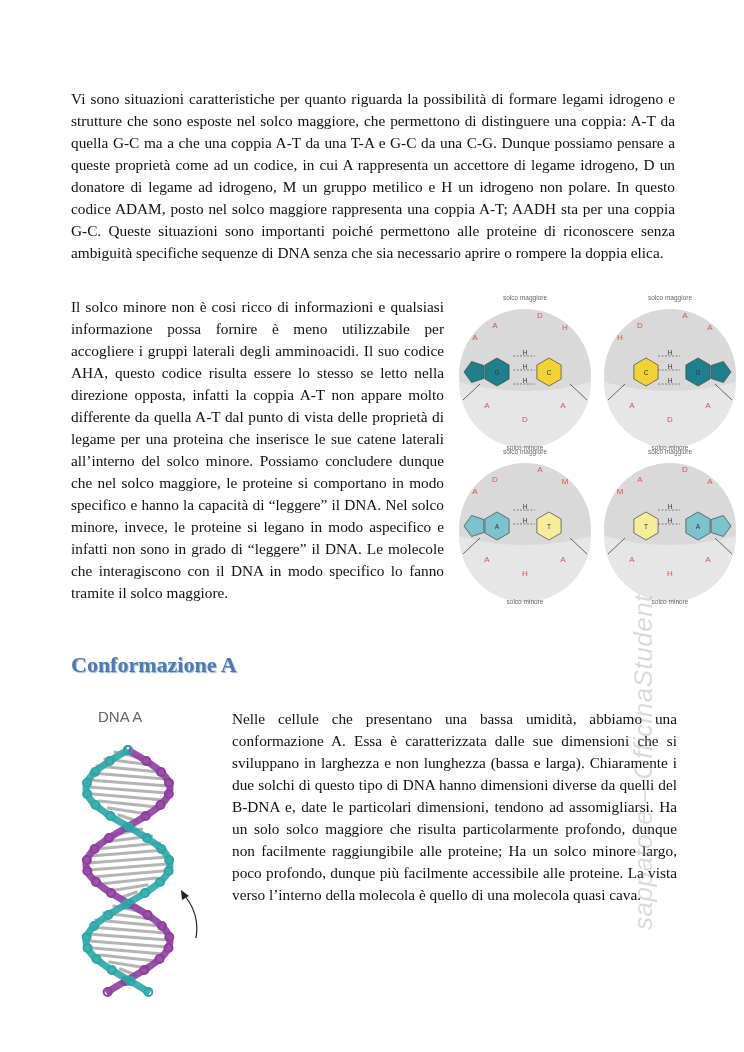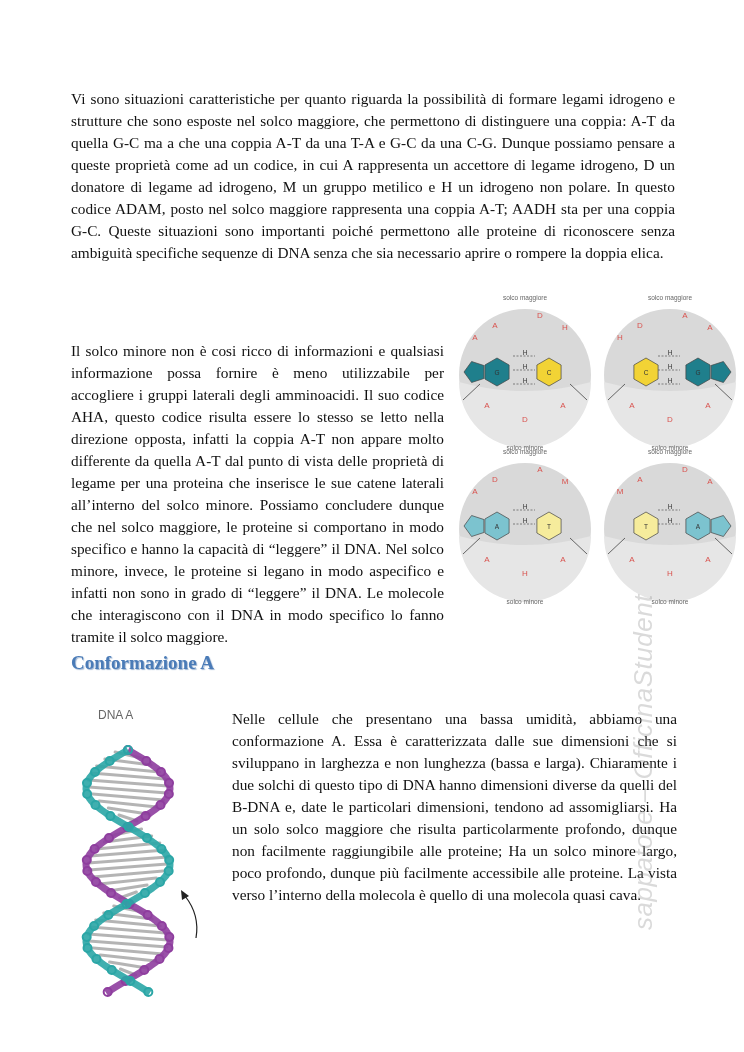--- a/index.html
+++ b/index.html
@@ -1,31 +1,31 @@
 <!DOCTYPE html>
 <html><head>
 <meta charset="utf-8">
 <style>
   html, body { margin: 0; padding: 0; background: #ffffff; }
   body { width: 744px; height: 1052px; position: relative; overflow: hidden;
          font-family: "Liberation Serif", "DejaVu Serif", serif; color: #111; }
   .para { position: absolute; font-size: 15.3px; line-height: 22px; text-align: justify; }
   #p1 { left: 71px; top: 88px; width: 604px; }
-  #p2 { left: 71px; top: 296px; width: 373px; margin-top: 44px; }
+  #p2 { left: 71px; top: 296px; width: 373px; }
   #p3 { left: 232px; top: 708px; width: 445px; }
-  .heading { position: absolute; left: 71px; top: 652px; font-size: 19px; font-weight: bold;
+  .heading { position: absolute; left: 71px; top: 652px; font-size: 22px; font-weight: bold;
              color: #4a7bb7; text-shadow: 1px 1px 1px #9db4d1; font-family: "Liberation Serif", serif; }
   .fig { position: absolute; }
   #bp-figure { left: 452px; top: 288px; width: 292px; height: 318px; }
   #dna-a-figure { left: 68px; top: 700px; width: 160px; height: 300px; }
   .fig-label { font-family: "Liberation Sans", "DejaVu Sans", sans-serif; fill: #666; font-size: 6.5px; }
   .grp { font-family: "Liberation Sans", sans-serif; fill: #d9534f; font-size: 8px; }
   .atom { font-family: "Liberation Sans", sans-serif; fill: #333; font-size: 6.5px; }
   .dna-title { position: absolute; left: 30px; top: 8px; font-family: "Liberation Sans", sans-serif;
-               font-size: 12px; color: #666; }
+               font-size: 15px; color: #666; }
   .watermark { position: absolute; left: 628px; top: 930px; transform-origin: 0 0; transform: rotate(-90deg);
                font-family: "Liberation Sans", "DejaVu Sans", sans-serif; font-size: 26px; color: rgba(150,150,150,0.35);
                white-space: nowrap; font-style: italic; letter-spacing: 0.5px; }
 </style>
 </head>
 <body>
 
 <div id="p1" class="para">Vi sono situazioni caratteristiche per quanto riguarda la possibilità di formare legami idrogeno e strutture che sono esposte nel solco maggiore, che permettono di distinguere una coppia: A-T da quella G-C ma a che una coppia A-T da una T-A e G-C da una C-G. Dunque possiamo pensare a queste proprietà come ad un codice, in cui A rappresenta un accettore di legame idrogeno, D un donatore di legame ad idrogeno, M un gruppo metilico e H un idrogeno non polare. In questo codice ADAM, posto nel solco maggiore rappresenta una coppia A-T; AADH sta per una coppia G-C. Queste situazioni sono importanti poiché permettono alle proteine di riconoscere senza ambiguità specifiche sequenze di DNA senza che sia necessario aprire o rompere la doppia elica.</div>
 
 <div id="p2" class="para">Il solco minore non è cosi ricco di informazioni e qualsiasi informazione possa fornire è meno utilizzabile per accogliere i gruppi laterali degli amminoacidi. Il suo codice AHA, questo codice risulta essere lo stesso se letto nella direzione opposta, infatti la coppia A-T non appare molto differente da quella A-T dal punto di vista delle proprietà di legame per una proteina che inserisce le sue catene laterali all’interno del solco minore. Possiamo concludere dunque che nel solco maggiore, le proteine si comportano in modo specifico e hanno la capacità di “leggere” il DNA. Nel solco minore, invece, le proteine si legano in modo aspecifico e infatti non sono in grado di “leggere” il DNA. Le molecole che interagiscono con il DNA in modo specifico lo fanno tramite il solco maggiore.</div>

